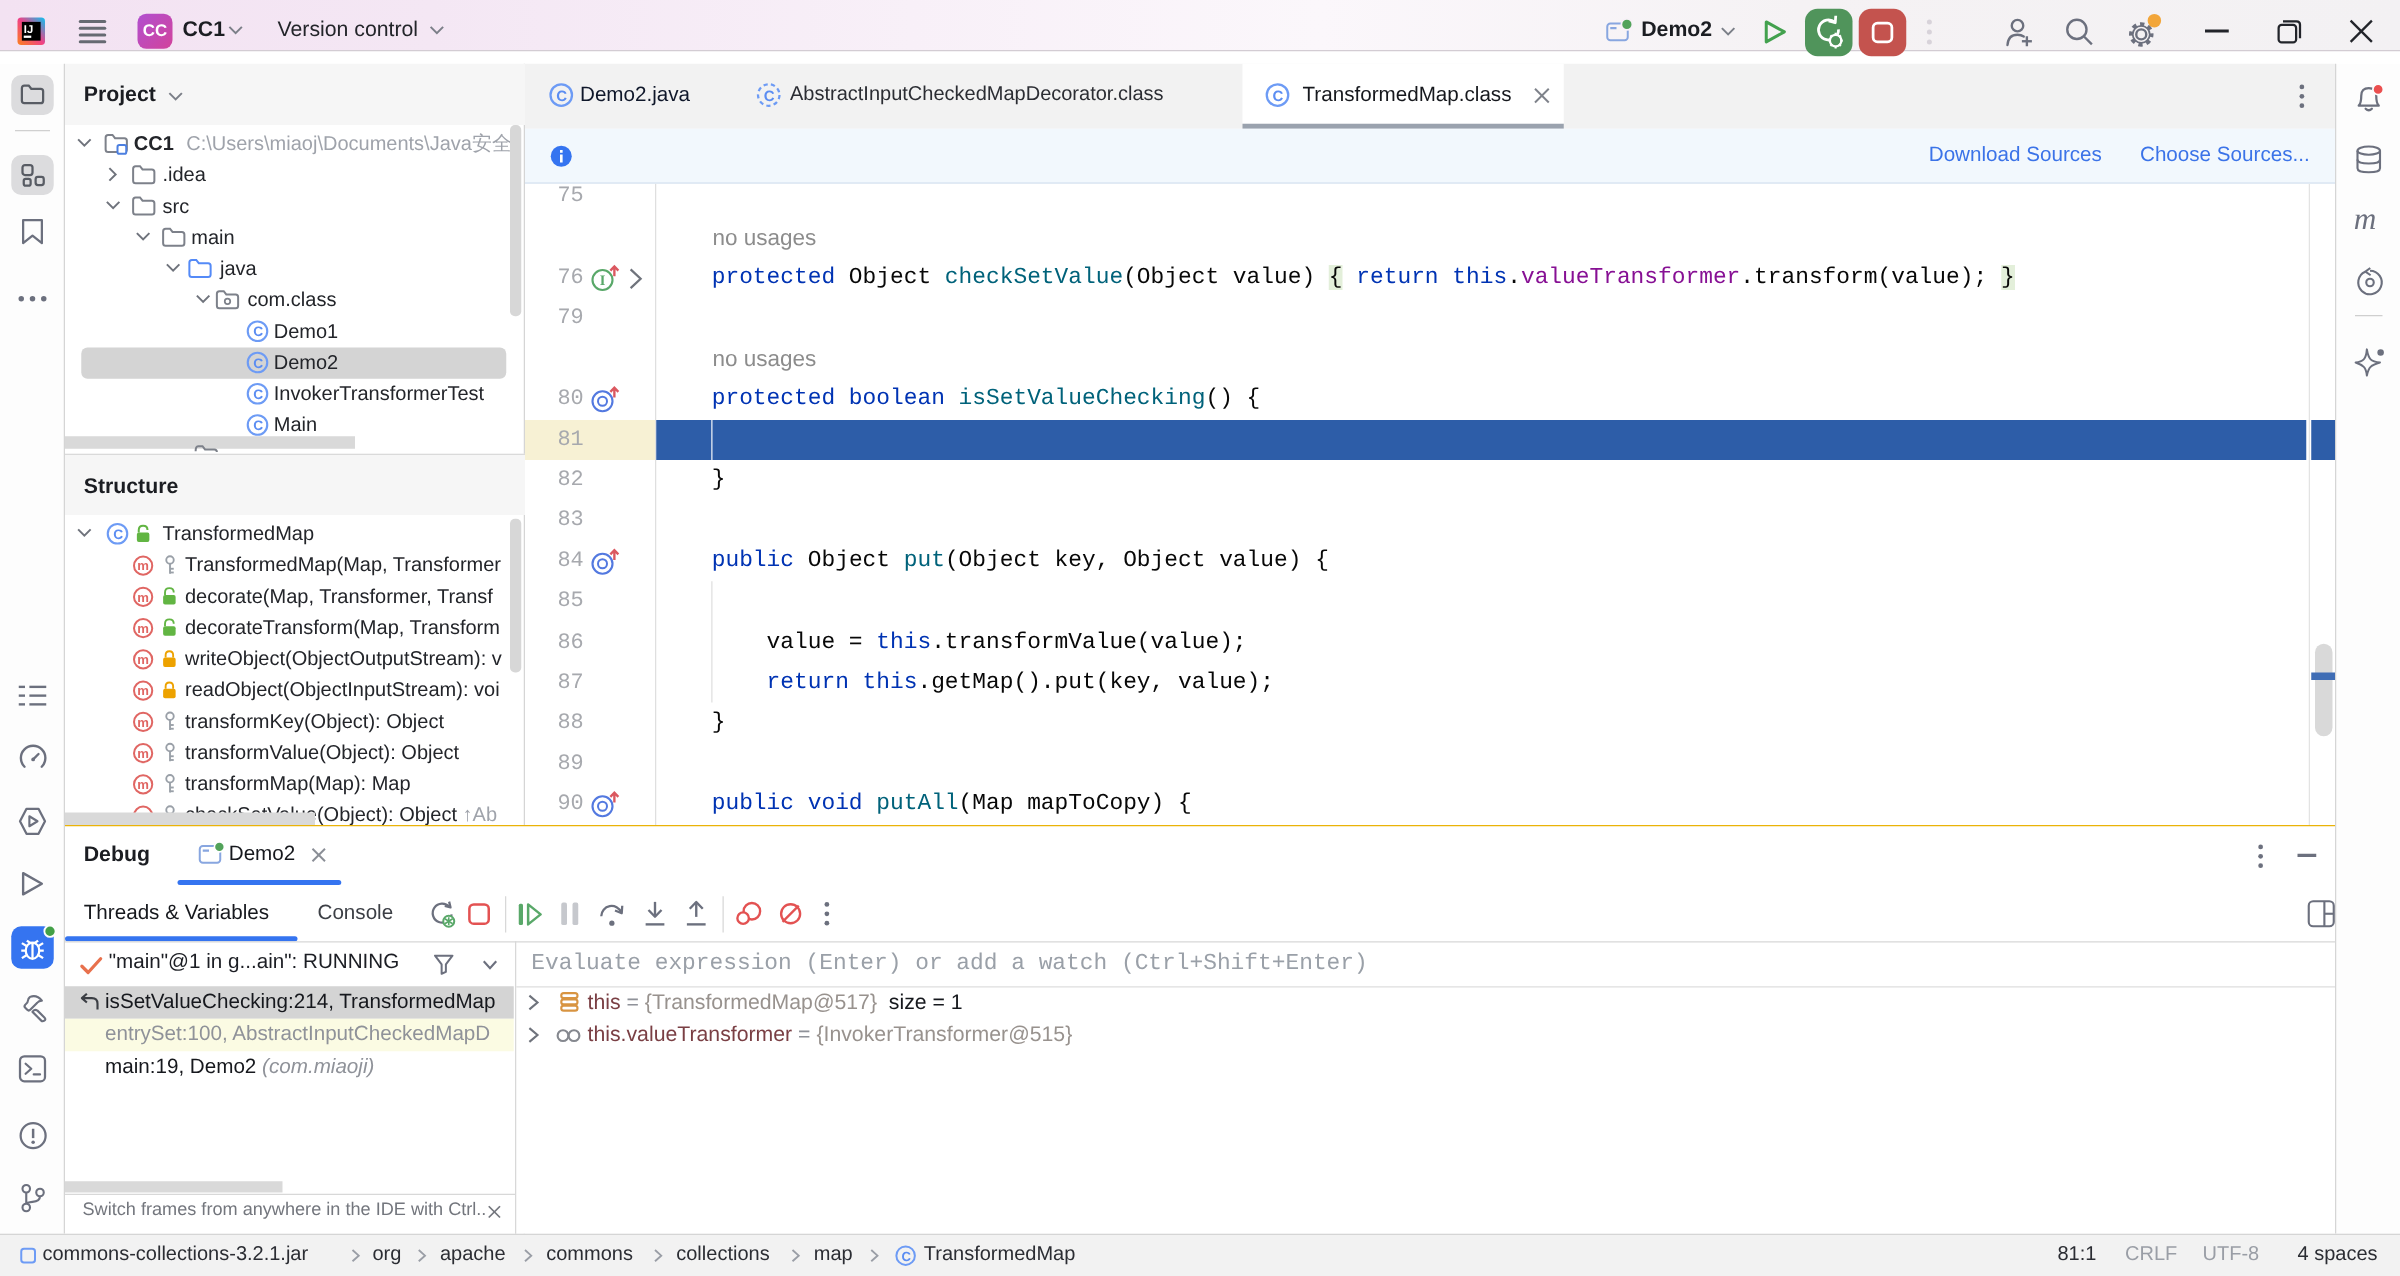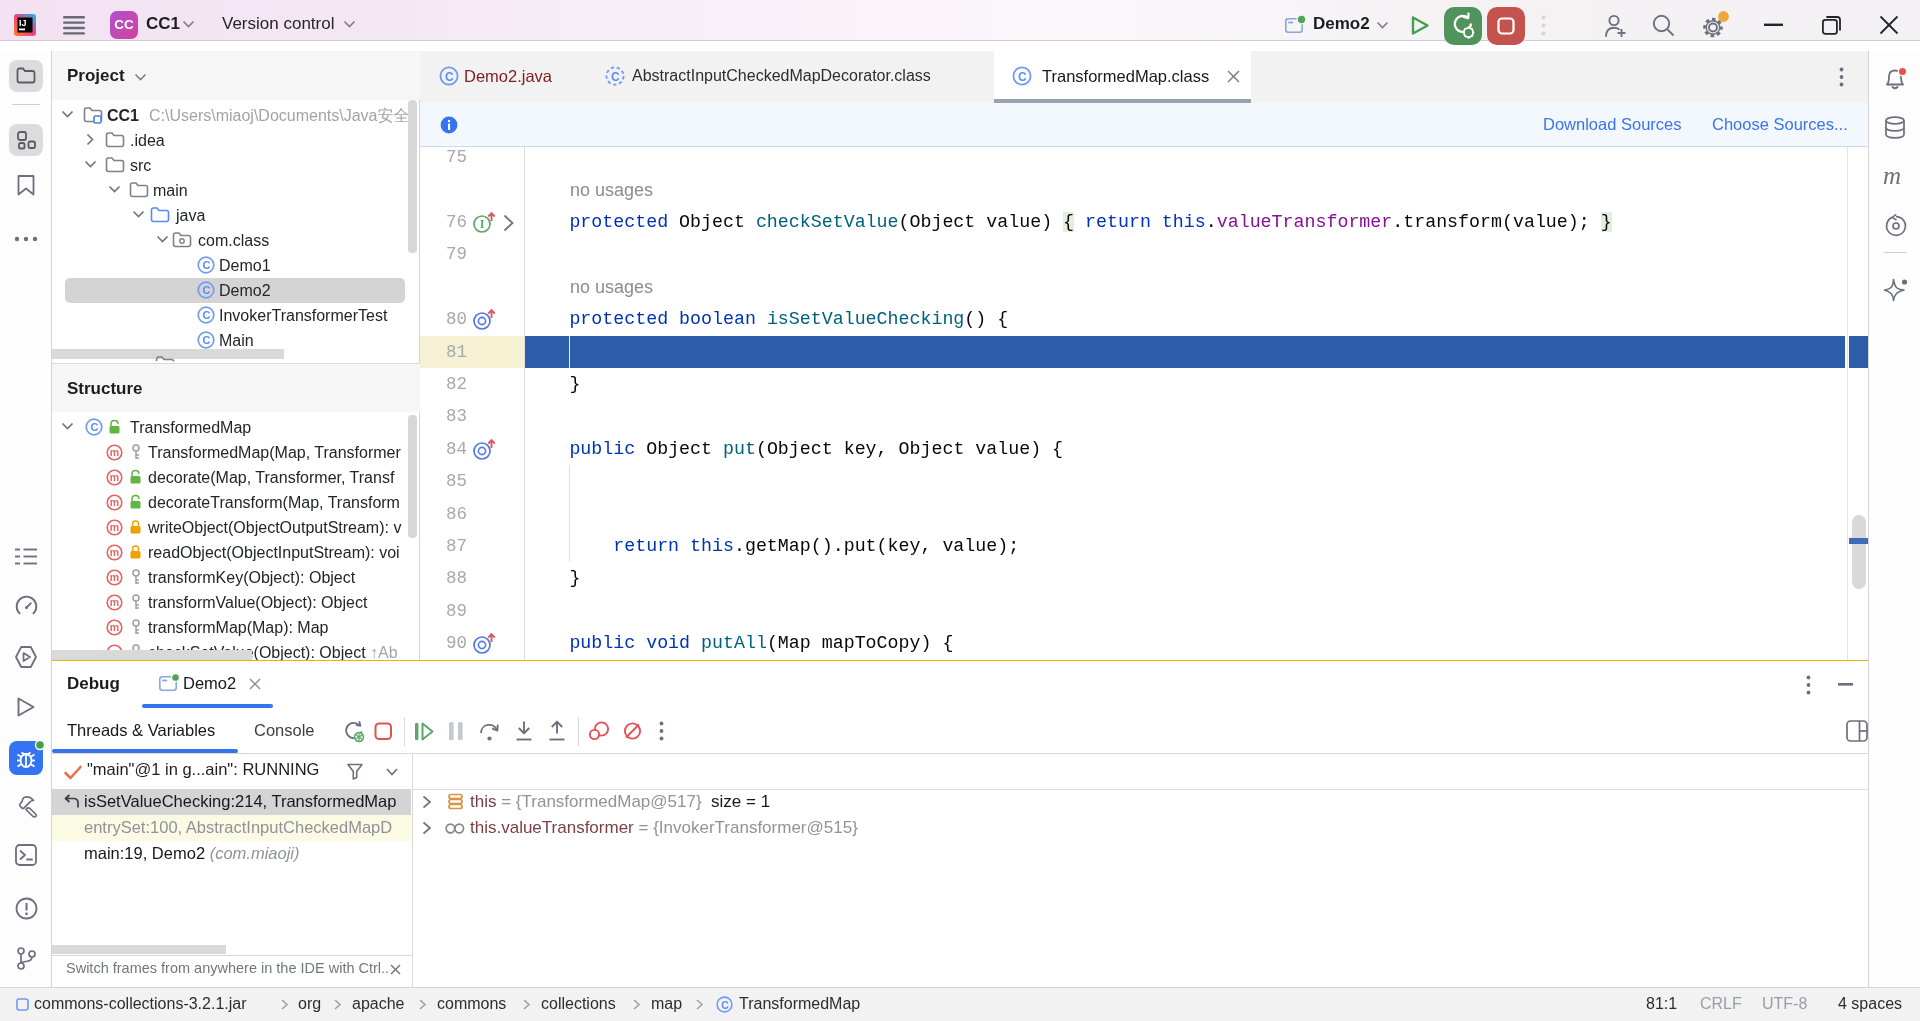--- a/index.html
+++ b/index.html
@@ -473,21 +473,21 @@
   </svg>
 
 <div class="abs" style="left:408px;top:415px;width:9px;height:123px;background:#d7d7d7;border-radius:4px;"></div>
 <div class="abs" style="left:52px;top:650px;width:200px;height:10px;background:#d9d9d9;"></div>
 
 <div class="abs" id="tabbar" style="left:420px;top:51px;width:1448px;height:52px;background:#f2f2f2;">
   <svg style="left:19px;top:15px;" width="20" height="20">
       <circle cx="10" cy="10" r="8.6" fill="none" stroke="#6d9bf5" stroke-width="1.8"></circle>
       <text x="6" y="14.5" font-size="12" font-weight="bold" fill="#5b8df2" font-family="Liberation Sans">C</text>
     </svg>
-  <div class="abs" style="left:44px;top:16px;font-size:16.5px;color:#7f1d1d;">Demo2.java</div>
+  <div class="abs" style="left:44px;top:16px;font-size:16.5px;color:#0f172a;">Demo2.java</div>
   <svg style="left:185px;top:15px;" width="20" height="20">
       <circle cx="10" cy="10" r="8.6" fill="none" stroke="#6d9bf5" stroke-width="1.8" stroke-dasharray="3.4 2.6"></circle>
       <text x="6" y="14.5" font-size="12" font-weight="bold" fill="#5b8df2" font-family="Liberation Sans">C</text>
     </svg>
   <div class="abs" style="left:212px;top:16px;font-size:16px;color:#2b2d33;">AbstractInputCheckedMapDecorator.class</div>
 
   <div class="abs" style="left:574px;top:0;width:257px;height:48px;background:#fff;"></div>
   <div class="abs" style="left:574px;top:48px;width:257px;height:4px;background:#9aa2ae;"></div>
   <svg style="left:592px;top:15px;" width="20" height="20">
       <circle cx="10" cy="10" r="8.6" fill="none" stroke="#6d9bf5" stroke-width="1.8"></circle>
@@ -571,20 +571,21 @@
     <path d="M19.5 9 L19.5 1.5 M16.3 4.5 L19.5 1.2 L22.7 4.5" fill="none" stroke="#db5860" stroke-width="1.9"></path>
   </svg>
 
   <div class="abs" style="left:105.5px;top:0;width:1320px;height:513px;">
     <div class="cl" style="left:44.5px;top:26.5px;color:#8c8c8c;font-family:'Liberation Sans',sans-serif;font-size:18px;">no usages</div>
     <div class="cl" style="left:0;top:59px;"><span class="kw">    protected</span> Object <span class="decl">checkSetValue</span>(Object value) <span class="fold">{</span> <span class="kw">return</span> <span class="kw">this</span>.<span class="fld">valueTransformer</span>.transform(value); <span class="fold">}</span></div>
     <div class="cl" style="left:44.5px;top:123.5px;color:#8c8c8c;font-family:'Liberation Sans',sans-serif;font-size:18px;">no usages</div>
     <div class="cl" style="left:0;top:156px;"><span class="kw">    protected boolean</span> <span class="decl">isSetValueChecking</span>() {</div>
     <div class="cl" style="left:0;top:221px;">    }</div>
     <div class="cl" style="left:0;top:286px;"><span class="kw">    public</span> Object <span class="decl">put</span>(Object key, Object value) {</div>
+    <div class="cl" style="left:0;top:351px;">        value = <span class="kw">this</span>.transformValue(value);</div>
     <div class="cl" style="left:0;top:383px;"><span class="kw">        return this</span>.getMap().put(key, value);</div>
     <div class="cl" style="left:0;top:415px;">    }</div>
     <div class="cl" style="left:0;top:480px;"><span class="kw">    public void</span> <span class="decl">putAll</span>(Map mapToCopy) {</div>
   </div>
 
   <div class="abs" style="left:1427px;top:0;width:1px;height:513px;background:#e3e3e3;"></div>
   <div class="abs" style="left:1432px;top:368px;width:14px;height:74px;background:#d9d9d9;border-radius:7px;"></div>
   <div class="abs" style="left:1429px;top:391px;width:19px;height:6px;background:#3f6db5;"></div>
  </div>
 </div>
@@ -736,20 +737,21 @@
  <div class="abs" style="left:14px;top:299px;font-size:14.5px;color:#73767d;white-space:nowrap;width:330px;overflow:hidden;">Switch frames from anywhere in the IDE with Ctrl..</div>
  <svg style="left:338px;top:303px;" width="11" height="11">
       <g stroke="#73767d" stroke-width="1.4">
         <line x1="1" y1="1" x2="10" y2="10"></line>
         <line x1="10" y1="1" x2="1" y2="10"></line>
       </g>
     </svg>
 
  <div class="abs" style="left:360px;top:92px;width:1px;height:235px;background:#d8d8d8;"></div>
 
+ <div class="abs" style="left:373px;top:100px;font-family:'Liberation Mono',monospace;font-size:18.3px;color:#9aa0a8;white-space:pre;">Evaluate expression (Enter) or add a watch (Ctrl+Shift+Enter)</div>
  <div class="abs" style="left:361px;top:128px;width:1455px;height:1px;background:#dedede;"></div>
  <svg style="left:370px;top:134px;" width="10" height="14">
       <path d="M1.5 1.5 L8 7 L1.5 12.5" stroke="#6f737c" stroke-width="1.7" fill="none"></path>
     </svg>
  <svg style="left:395px;top:132px;" width="17" height="17">
       <g fill="none" stroke="#d89441" stroke-width="1.7">
         <rect x="2" y="1.5" width="13" height="4" rx="2"></rect>
         <rect x="2" y="6.5" width="13" height="4" rx="2"></rect>
         <rect x="2" y="11.5" width="13" height="4" rx="2"></rect>
       </g>

